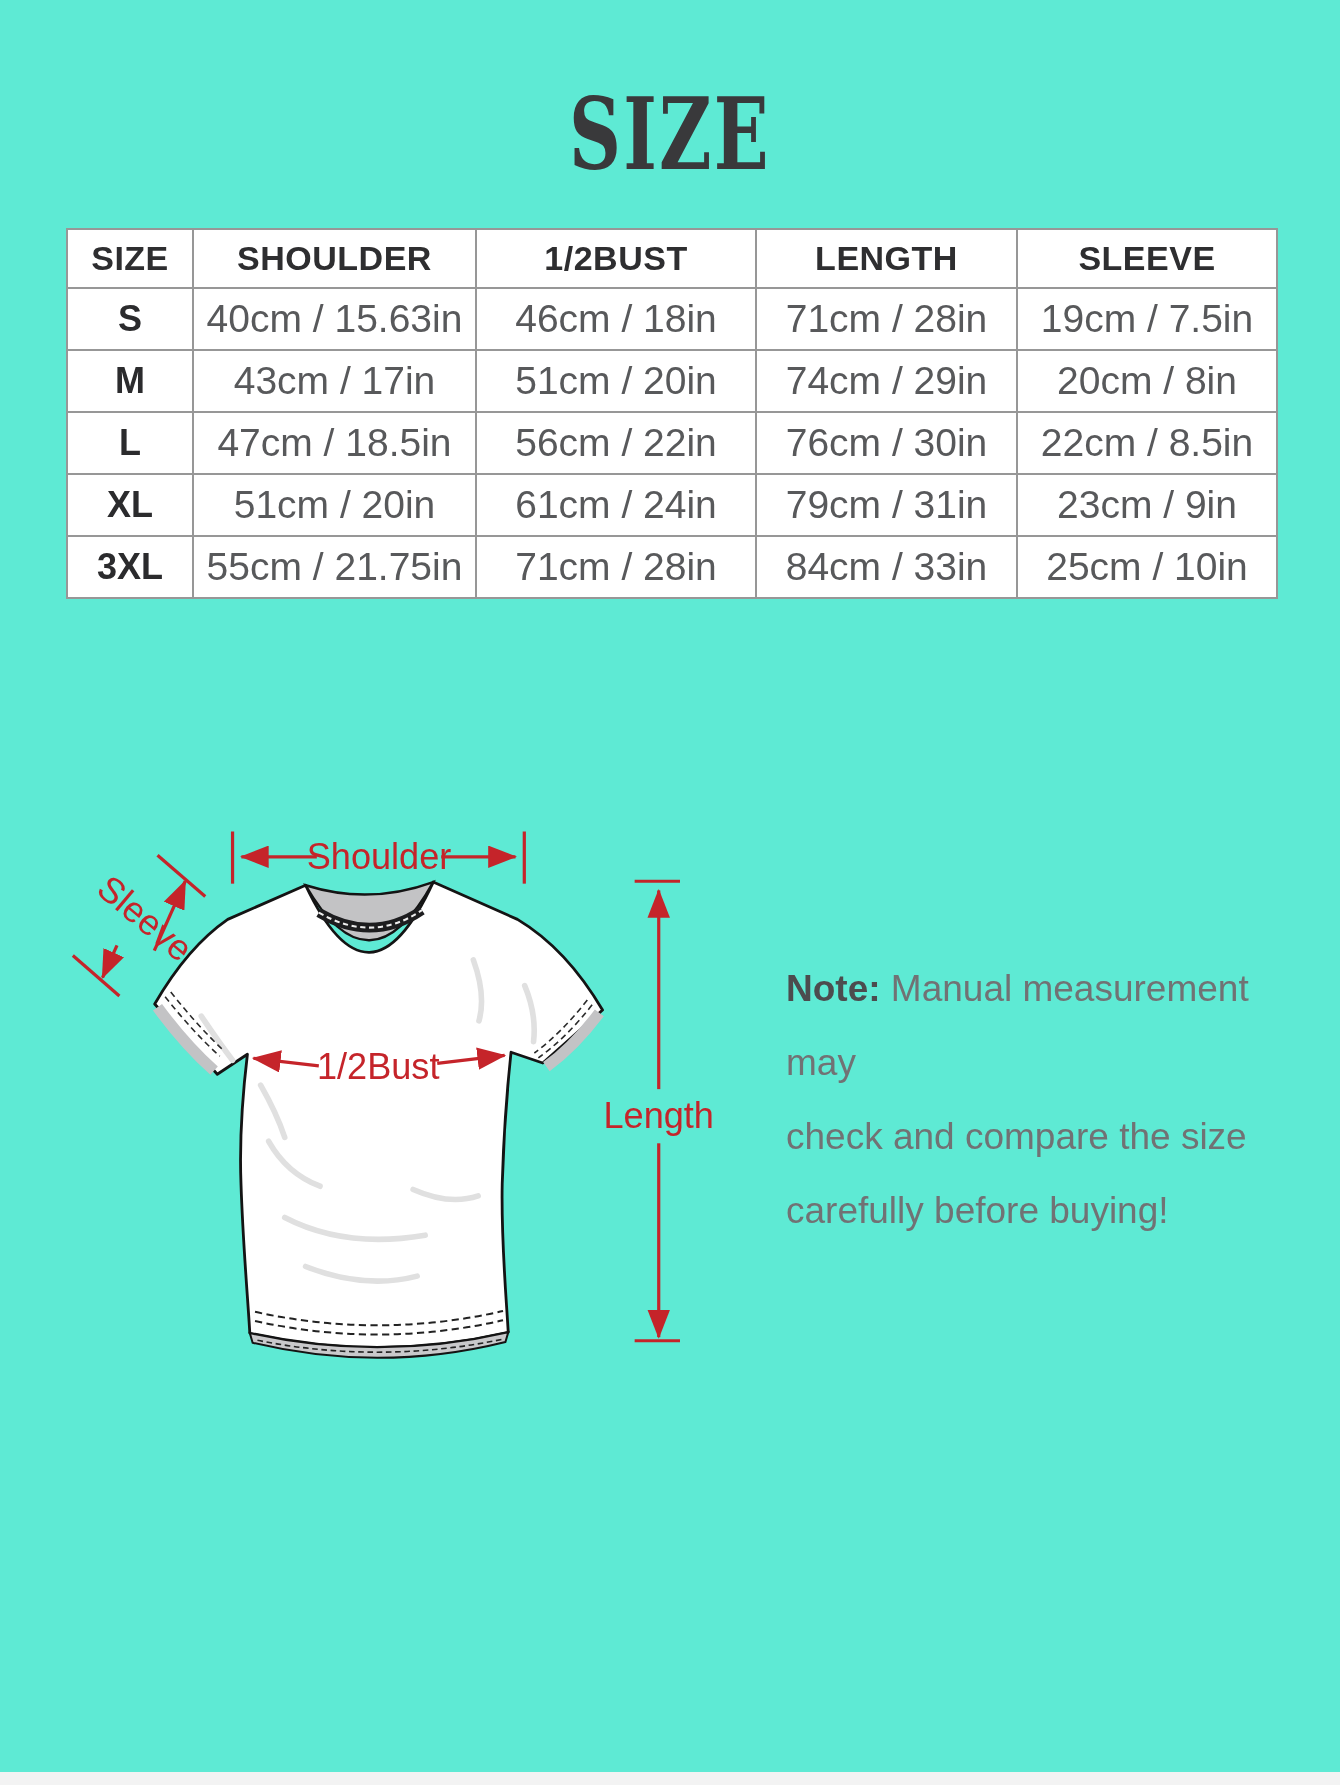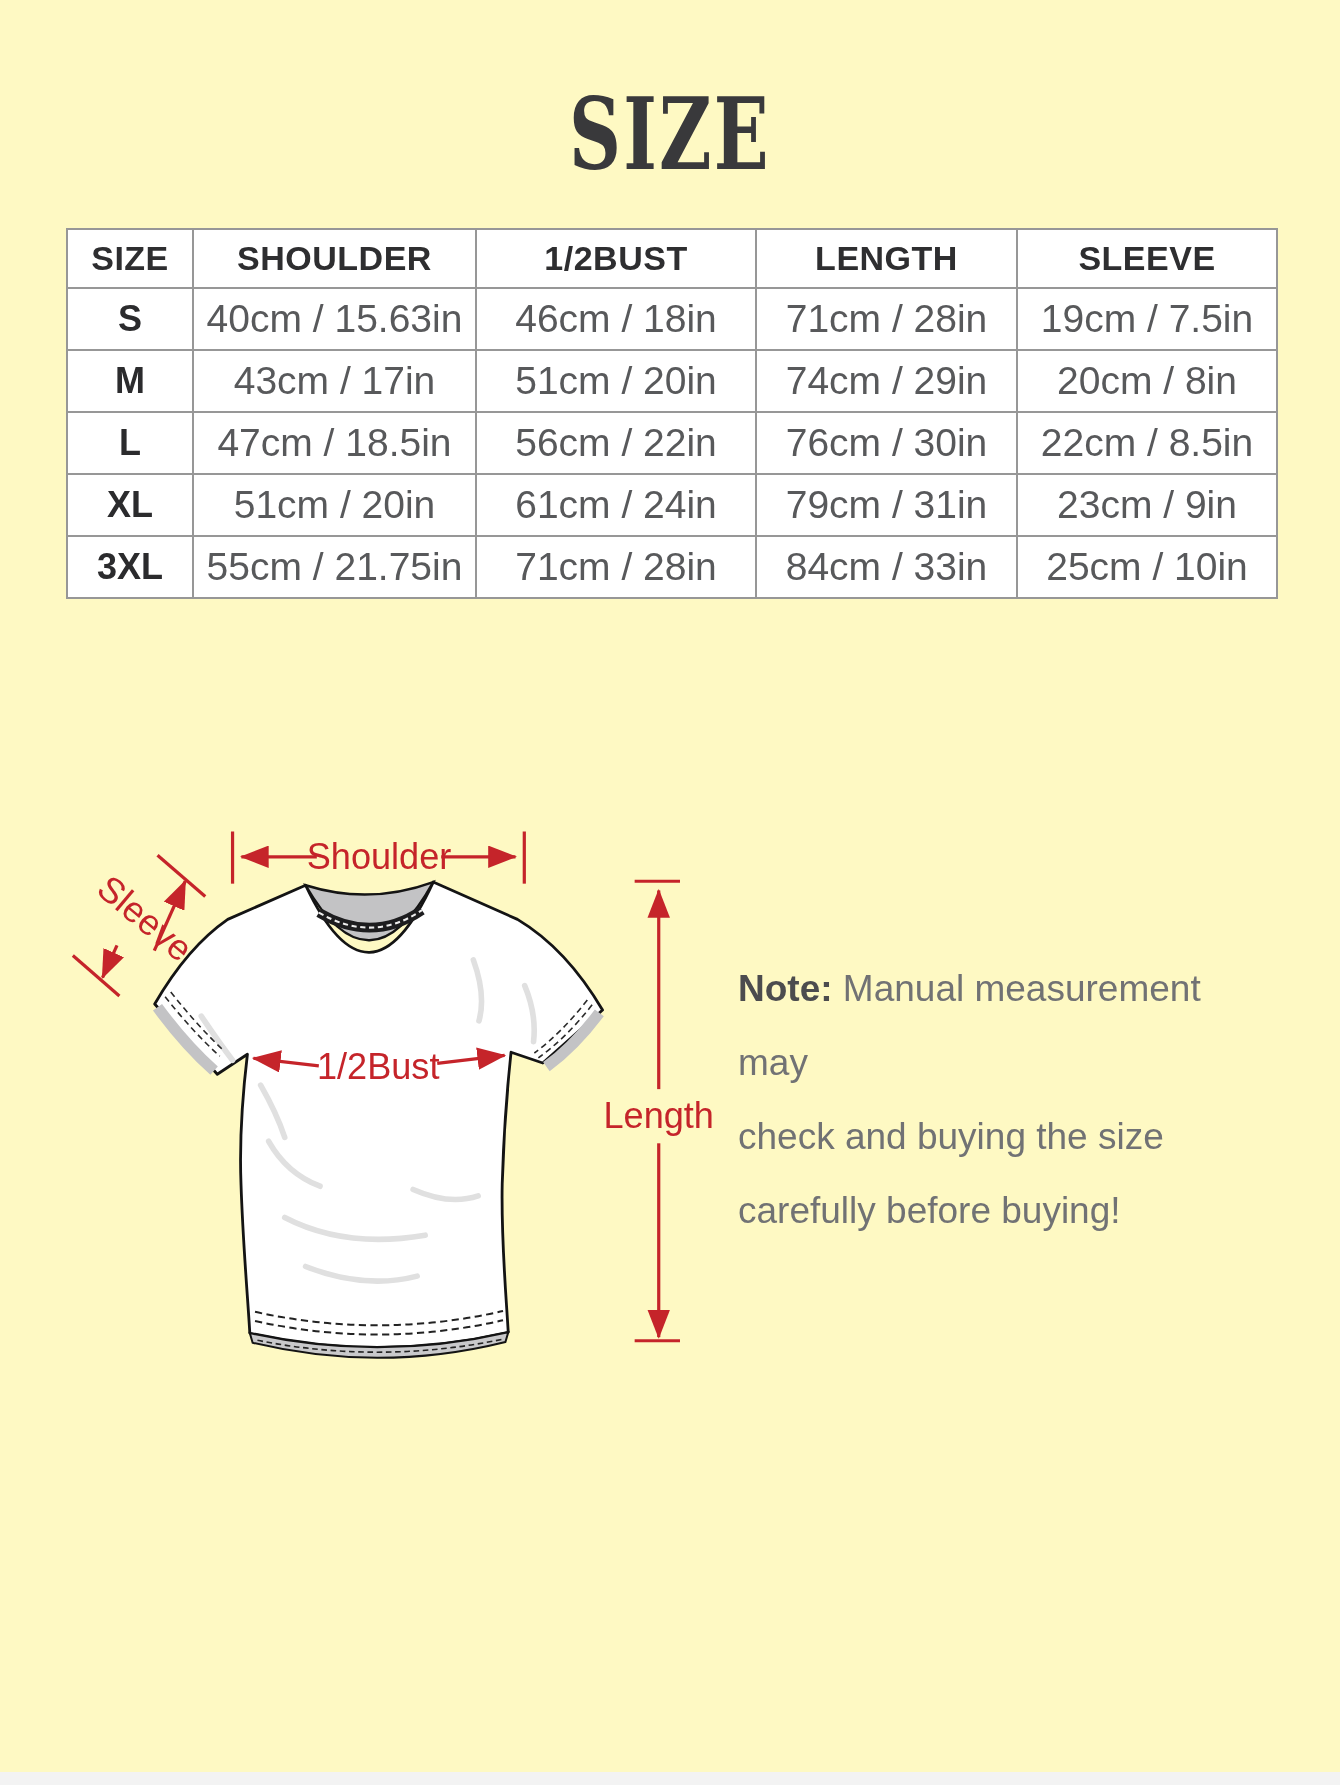--- a/index.html
+++ b/index.html
@@ -1,30 +1,30 @@
 <!DOCTYPE html>
 <html style="--red: #c5242a;"><head>
 <meta charset="utf-8">
 <style>
   html,body{margin:0;padding:0;background:#fdfdfd;}
-  .page{position:relative;width:1340px;height:1785px;background:#fef9c3;overflow:hidden;
+  .page{position:relative;width:1340px;height:1785px;background:#5eead4;overflow:hidden;
         font-family:"Liberation Sans",sans-serif;}
   .title{position:absolute;top:84px;left:0;width:1340px;margin:0;text-align:center;
          font-family:"DejaVu Serif","Liberation Serif",serif;font-weight:700;font-size:100px;
          color:#39393b;letter-spacing:3px;transform:scaleX(.72);transform-origin:50% 50%;line-height:1;}
   table.size-table{position:absolute;left:66px;top:228px;width:1210px;border-collapse:collapse;
          table-layout:fixed;background:#fff;}
   table.size-table th,table.size-table td{border:2px solid #979797;text-align:center;vertical-align:middle;padding:0;}
   table.size-table thead th{height:57px;font-weight:700;font-size:34px;color:#2e2e30;letter-spacing:.5px;}
   table.size-table tbody th{height:60px;font-weight:700;font-size:36px;color:#2b2b2d;}
   table.size-table tbody td{height:60px;font-weight:400;font-size:39px;color:#58595b;}
   .diagram{position:absolute;left:60px;top:740px;width:620px;height:620px;overflow:visible;}
   .rd{stroke:var(--red);fill:none;}
   .rdt{fill:var(--red);font-family:"Liberation Sans",sans-serif;font-size:90px;}
-  .note{position:absolute;left:738px;top:952px;width:540px;font-size:37px;line-height:74px;color:#717274;}
+  .note{position:absolute;left:786px;top:952px;width:540px;font-size:37px;line-height:74px;color:#717274;}
   .note .note-label{font-weight:700;color:#4c4c4e;}
   .bottom-strip{position:absolute;left:0;bottom:0;width:1340px;height:13px;background:#f3f3f3;}
 </style>
 </head>
 <body>
 
 <div class="page">
 
   <h1 class="title">SIZE</h1>
 
@@ -155,18 +155,18 @@
       <line class="rd" x1="1432" y1="352" x2="1545" y2="352"></line>
       <line class="rd" x1="1492" y1="870" x2="1492" y2="375" marker-end="url(#ah)"></line>
       <text class="rdt" x="1492" y="967" text-anchor="middle" stroke="none">Length</text>
       <line class="rd" x1="1492" y1="1005" x2="1492" y2="1488" marker-end="url(#ah)"></line>
       <line class="rd" x1="1432" y1="1497" x2="1545" y2="1497"></line>
     </g>
   </svg>
 
   <div class="note">
     <div><span class="note-label">Note:</span> <span>Manual measurement may</span></div>
-    <div>check and buying the size</div>
+    <div>check and compare the size</div>
     <div>carefully before buying!</div>
   </div>
 
   <div class="bottom-strip"></div>
 </div>
 
 </body></html>

